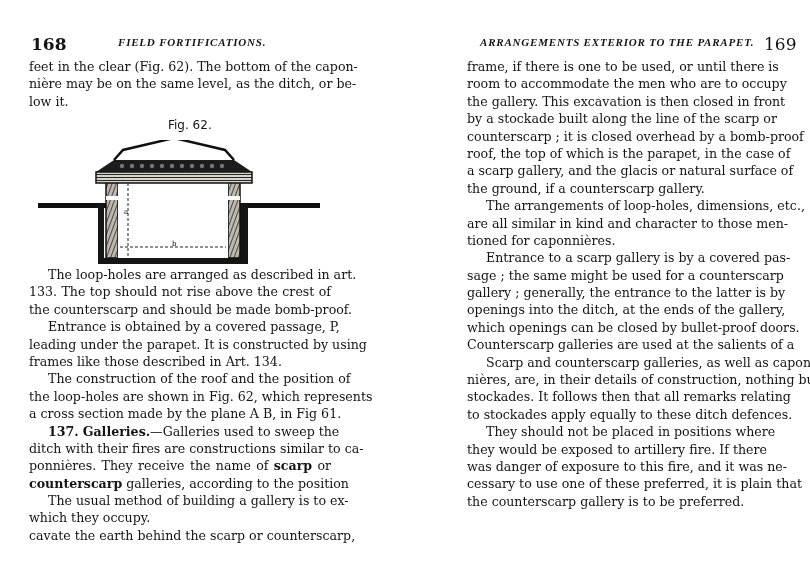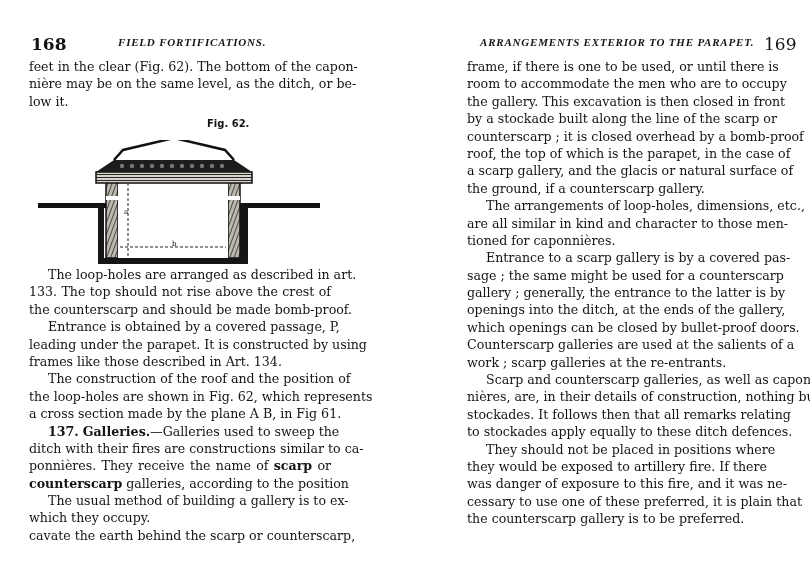--- a/index.html
+++ b/index.html
@@ -21,21 +21,21 @@
   .line.last { text-align-last:left; }
   .line.indent { padding-left:19px; }
   b.art { font-weight:bold; }
 
   #left-top { left:29px; top:58px; width:302px; }
   #left-body { left:29px; top:266px; width:302px; }
   #right-body { left:483px; top:58px; width:300px; position:absolute; }
   #right-body.text-block { left:62px; }
 
   .fig-label { position:absolute; left:168px; top:118px; font-family:"DejaVu Sans", sans-serif;
-               font-weight:bold; font-size:10px;margin-left:39px; }
+               font-weight:normal; font-size:12px; }
   #figure-62 { position:absolute; left:38px; top:140px; }
 </style>
 </head>
 <body>
 
 <div id="left-page" class="page">
   <span class="page-num">168</span>
   <span class="head-title">FIELD FORTIFICATIONS.</span>
 
   <div id="left-top" class="text-block">
@@ -135,21 +135,20 @@
     <span class="line last">the ground, if a counterscarp gallery.</span>
     <span class="line indent">The arrangements of loop-holes, dimensions, etc.,</span>
     <span class="line">are all similar in kind and character to those men-</span>
     <span class="line last">tioned for caponnières.</span>
     <span class="line indent">Entrance to a scarp gallery is by a covered pas-</span>
     <span class="line">sage ; the same might be used for a counterscarp</span>
     <span class="line">gallery ; generally, the entrance to the latter is by</span>
     <span class="line">openings into the ditch, at the ends of the gallery,</span>
     <span class="line">which openings can be closed by bullet-proof doors.</span>
     <span class="line">Counterscarp galleries are used at the salients of a</span>
-    <span class="line last">work ; scarp galleries at the re-entrants.</span>
     <span class="line indent">Scarp and counterscarp galleries, as well as capon-</span>
     <span class="line">nières, are, in their details of construction, nothing but</span>
     <span class="line">stockades.  It follows then that all remarks relating</span>
     <span class="line last">to stockades apply equally to these ditch defences.</span>
     <span class="line indent">They should not be placed in positions where</span>
     <span class="line">they would be exposed to artillery fire.  If there</span>
     <span class="line">was danger of exposure to this fire, and it was ne-</span>
     <span class="line">cessary to use one of these preferred, it is plain that</span>
     <span class="line last">the counterscarp gallery is to be preferred.</span>
   </div>

